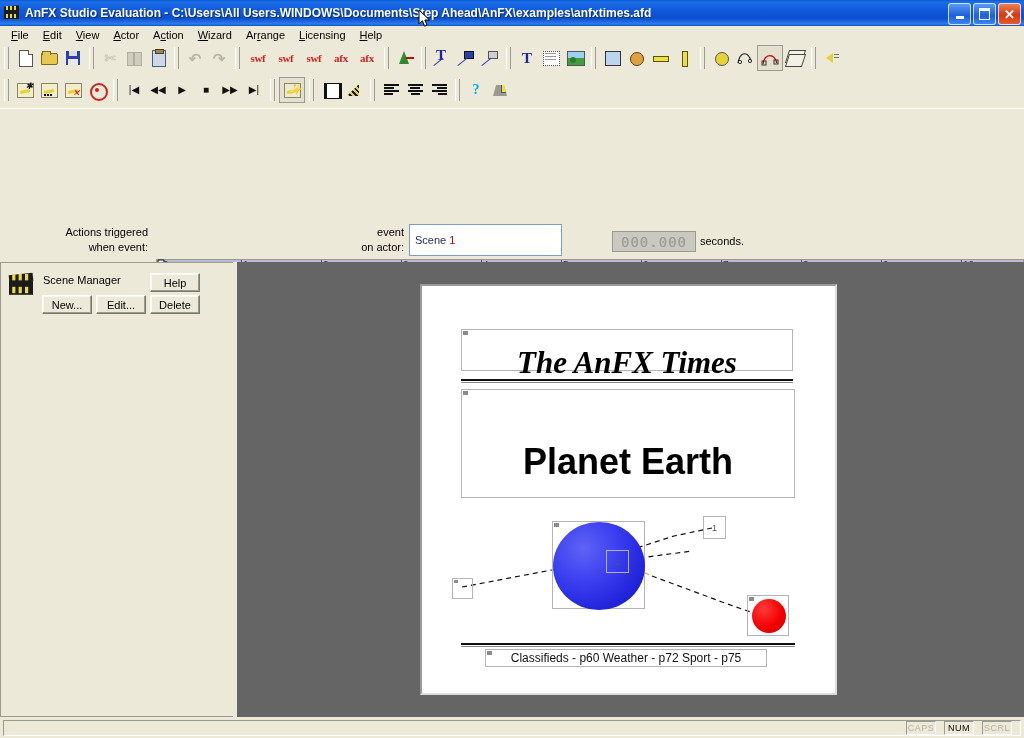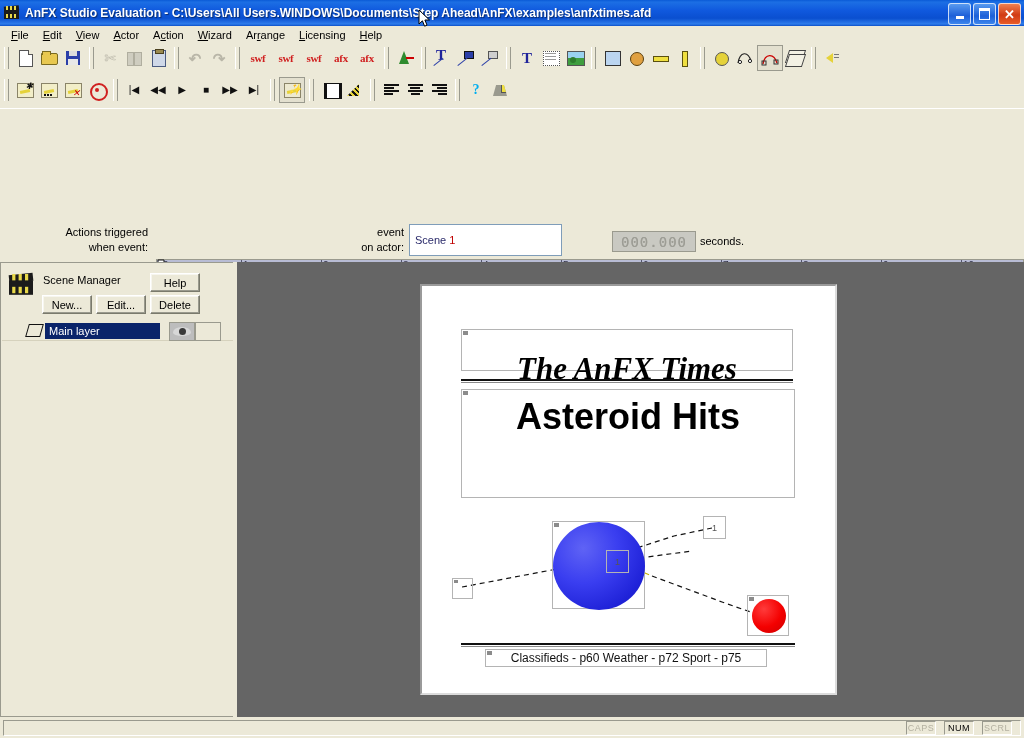--- a/index.html
+++ b/index.html
@@ -652,53 +652,45 @@
           <div class="body" style="background:#1b1b1b"></div>
           <div class="s2" style="left:2px"></div>
             <div class="s2" style="left:6px"></div>
             <div class="s2" style="left:10px"></div>
         </div>
       </div>
       <div class="sm-title">Scene Manager</div>
     </div>
 
     <div class="treearea">
-      <div class="tr">
-        <div class="layericon"></div>
-        <span class="rowlabel sel" style="margin-left:3px;padding:2px 60px 2px 4px;">Main layer</span>
-        <div class="eyecell">
-            <div class="eye"></div>
-          </div>
-        <div class="emptycell"></div>
-      </div>
     </div>
     <div class="treesplit"></div>
   </div>
 
   <div class="btn b-help">Help</div>
   <div class="btn b-new">New...</div>
   <div class="btn b-edit">Edit...</div>
   <div class="btn b-del">Delete</div>
 
   <div class="canvaswrap">
     <div class="page">
       <div class="grid"></div>
 
       <div class="objbox" style="left:39px;top:43px;width:332px;height:42px;">
         <div class="hnd"></div>
       </div>
-      <div class="obj masthead" style="left:39px;top:61px;width:332px;height:42px;">The AnFX Times</div>
+      <div class="obj masthead" style="left:39px;top:55px;width:332px;height:42px;">The AnFX Times</div>
 
       <div class="hrule" style="left:39px;top:93px;width:332px;height:2px;"></div>
       <div class="hrule" style="left:39px;top:96px;width:332px;height:1px;background:#8a8a8a;"></div>
 
       <div class="objbox" style="left:39px;top:103px;width:334px;height:109px;">
         <div class="hnd"></div>
       </div>
-      <div class="obj headline" style="left:39px;top:108px;width:334px;">Asteroid Hits</div>
+      <div class="obj headline" style="left:39px;top:153px;width:334px;">Planet Earth</div>
 
       <svg style="position:absolute;left:0;top:0;width:413px;height:407px;pointer-events:none">
         <path d="M40,301 L135,283 L270,265" stroke="#111" stroke-width="1.2" fill="none" stroke-dasharray="5,4"></path>
         <path d="M135,283 L197,276 L230,290" stroke="#C8B400" stroke-width="1.2" fill="none" stroke-dasharray="5,4"></path>
         <path d="M230,290 L300,316 L340,330" stroke="#111" stroke-width="1.2" fill="none" stroke-dasharray="5,4"></path>
         <path d="M190,270 L252,250 L290,242" stroke="#111" stroke-width="1.2" fill="none" stroke-dasharray="5,4"></path>
         <path d="M338,330 L352,328" stroke="#2db6c8" stroke-width="1.2" fill="none" stroke-dasharray="4,3"></path>
       </svg>
 
       <div class="objbox" style="left:130px;top:235px;width:93px;height:88px;">

